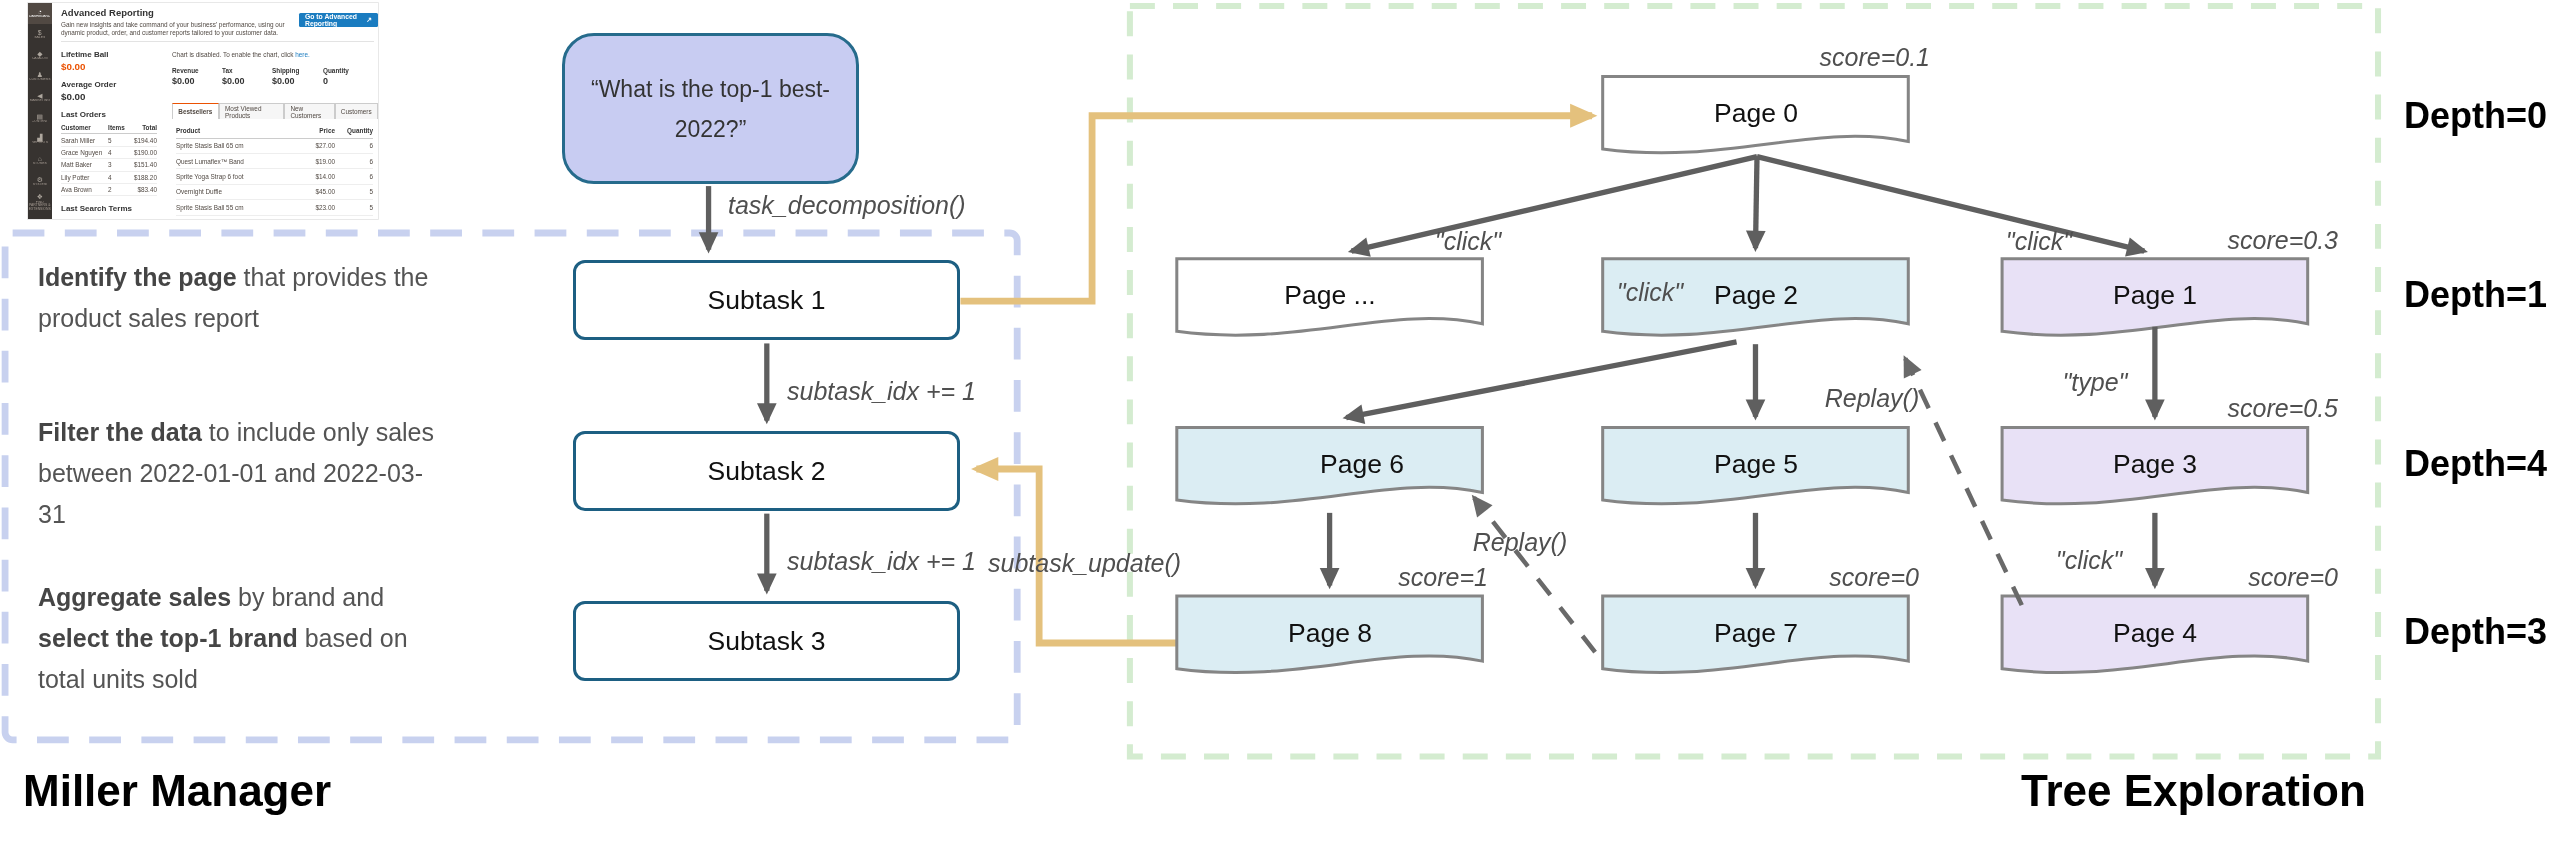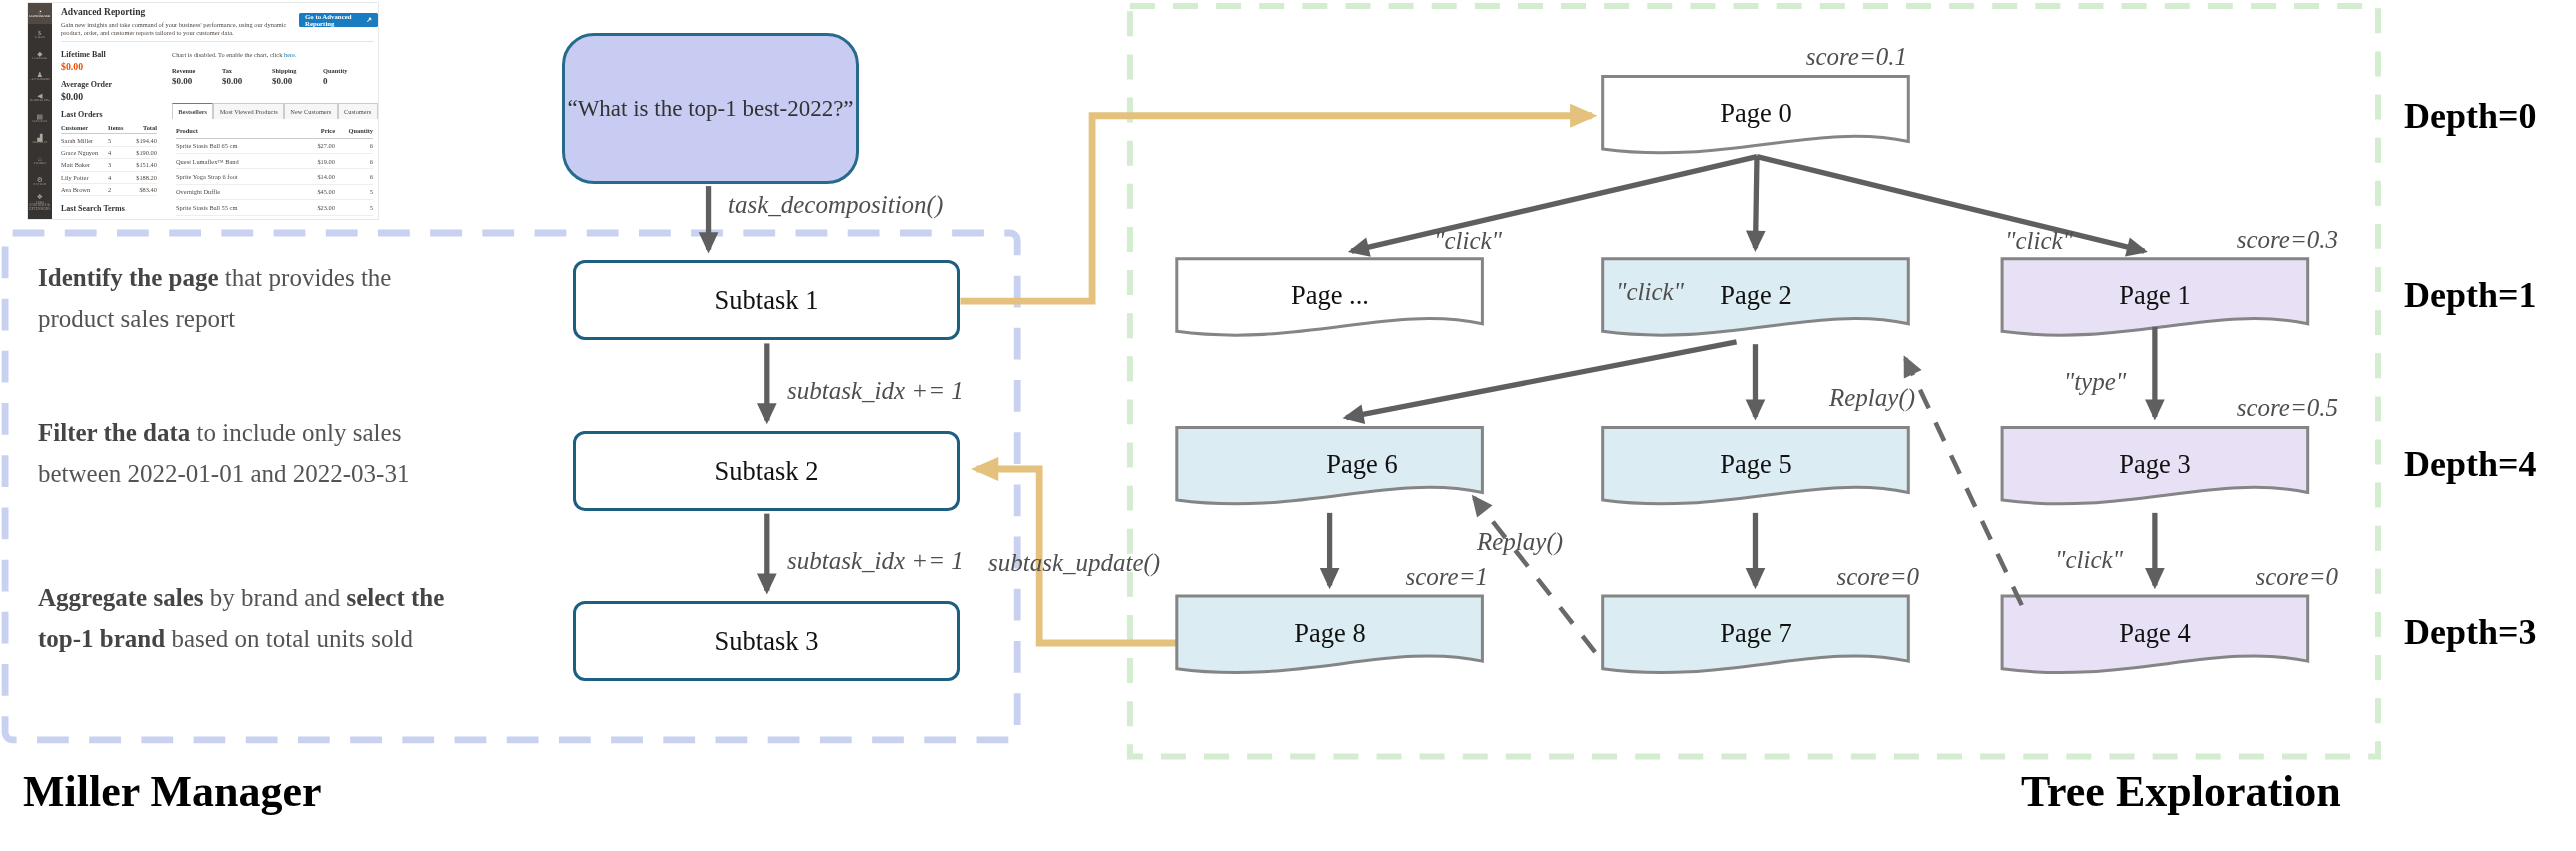--- a/index.html
+++ b/index.html
@@ -1,30 +1,30 @@
 <!DOCTYPE html>
 <html style="font-size:12px"><head>
 <meta charset="utf-8">
 <style>
   html,body{margin:0;padding:0;background:#fff;}
   .stage{position:relative;width:2576px;height:851px;background:#fff;overflow:hidden;
-         font-family:Liberation Serif, serif;color:#222;border-radius:21px;}
+         font-family:Liberation Sans, sans-serif;color:#222;border-radius:21px;}
   .abs{position:absolute;}
   svg{position:absolute;left:0;top:0;}
 
   
   .ital{font-style:italic;color:#4f4f4f;font-size:25px;white-space:nowrap;}
   .score{font-style:italic;color:#4f4f4f;font-size:25px;white-space:nowrap;text-align:right;}
   .node-label{font-size:26.5px;color:#111;text-align:center;width:306px;}
   .depth-label{font-size:36px;font-weight:bold;color:#000;white-space:nowrap;}
   .section-label{font-size:44px;font-weight:bold;color:#000;white-space:nowrap;}
   .subtask-box{width:381px;height:74px;background:#fff;border:3px solid #1d5f82;border-radius:12px;
                display:flex;align-items:center;justify-content:center;font-size:26.5px;color:#111;}
   .bubble{width:291px;height:145px;background:#c8ccf2;border:3px solid #266b8c;border-radius:32px;
-          display:flex;flex-direction:row;align-items:center;justify-content:center;
+          display:flex;flex-direction:column;align-items:center;justify-content:center;
           font-size:23px;color:#333;line-height:40px;text-align:center;}
   .desc{font-size:25px;color:#545454;line-height:41px;width:409px;}
   .desc b{color:#454545;}
 
   
   .thumb{left:28px;top:3px;width:350px;height:216px;background:#fff;box-shadow:0 0 0 0.8px #e3e3e3;}
   .side{position:absolute;left:0;top:0;width:23.5px;height:216px;background:#373330;}
   .side-item{height:21px;display:flex;flex-direction:column;align-items:center;justify-content:center;cursor:pointer;}
   .side-item .ic{font-size:6.8px;color:#aea79e;line-height:7.6px;}
   .side-item .lb{font-size:3.4px;color:#a79d94;text-align:center;line-height:3.8px;max-width:23px;overflow:hidden;}
@@ -295,21 +295,21 @@
   <div class="abs node-label" style="left:1177px;top:280px;">Page ...</div>
   <div class="abs node-label" style="left:1603px;top:280px;">Page 2</div>
   <div class="abs node-label" style="left:2002px;top:280px;">Page 1</div>
   <div class="abs node-label" style="left:1177px;top:449px;padding-left:32px;">Page 6</div>
   <div class="abs node-label" style="left:1603px;top:449px;">Page 5</div>
   <div class="abs node-label" style="left:2002px;top:449px;">Page 3</div>
   <div class="abs node-label" style="left:1177px;top:618px;">Page 8</div>
   <div class="abs node-label" style="left:1603px;top:618px;">Page 7</div>
   <div class="abs node-label" style="left:2002px;top:618px;">Page 4</div>
 
-  <div class="abs score" style="right:669px;top:43px;">score=0.1</div>
+  <div class="abs score" style="right:646px;top:43px;">score=0.1</div>
   <div class="abs score" style="right:238px;top:226px;">score=0.3</div>
   <div class="abs score" style="right:238px;top:394px;">score=0.5</div>
   <div class="abs score" style="right:238px;top:563px;">score=0</div>
   <div class="abs score" style="right:1088px;top:563px;">score=1</div>
   <div class="abs score" style="right:657px;top:563px;">score=0</div>
 
   <div class="abs ital" style="left:1468px;top:227px;transform:translateX(-50%);">"click"</div>
   <div class="abs ital" style="left:1650px;top:278px;transform:translateX(-50%);">"click"</div>
   <div class="abs ital" style="left:2039px;top:227px;transform:translateX(-50%);">"click"</div>
   <div class="abs ital" style="left:2095px;top:368px;transform:translateX(-50%);">"type"</div>

